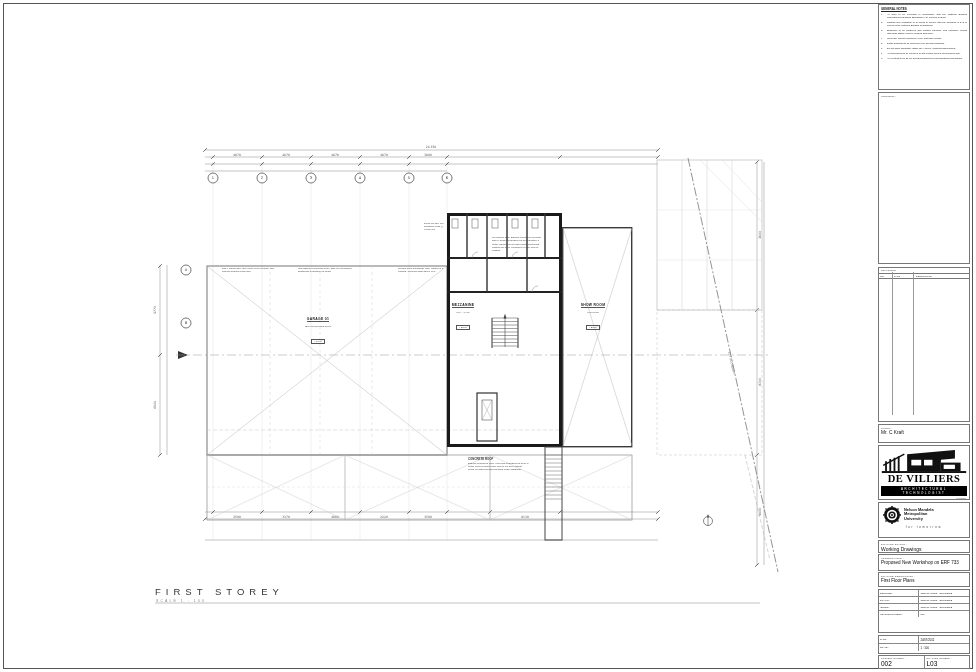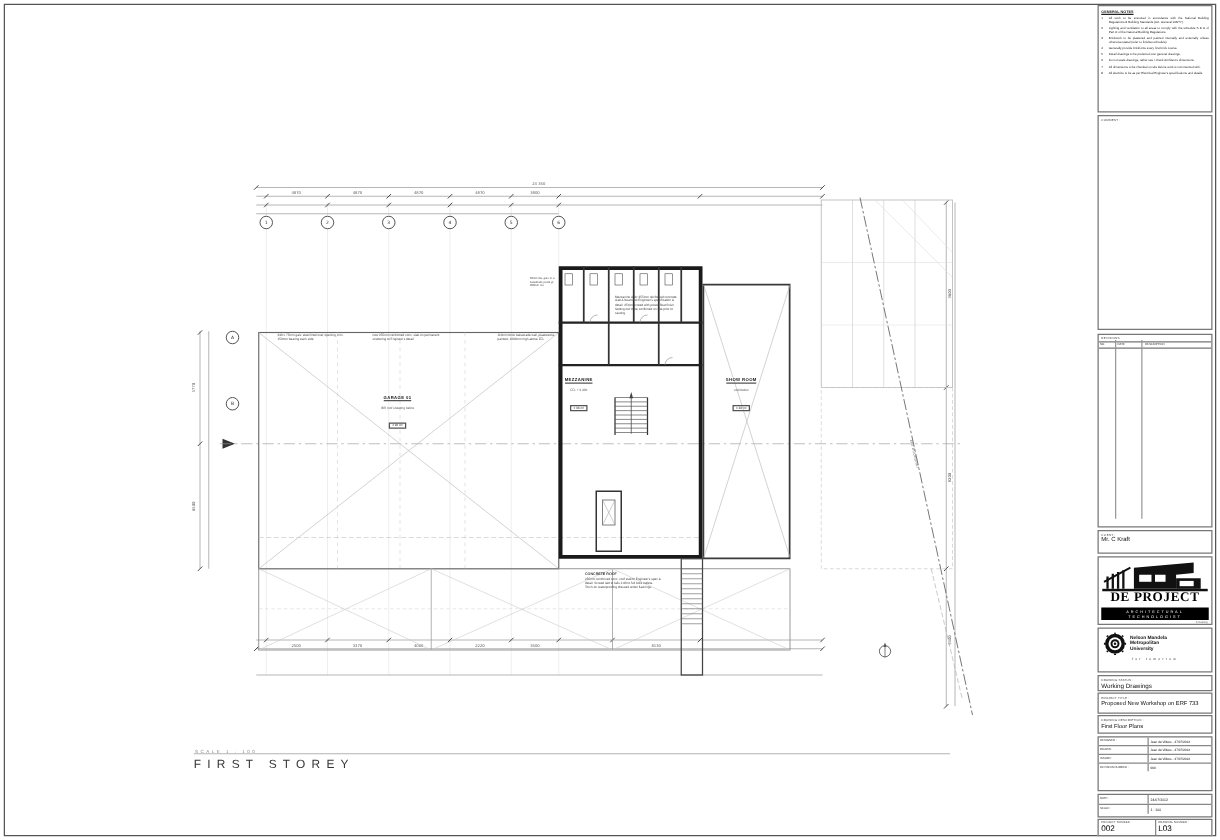--- a/index.html
+++ b/index.html
@@ -6,21 +6,21 @@
   #sheet{position:relative;width:976px;height:672px;background:#fff;overflow:hidden;
          font-family:"Liberation Sans","DejaVu Sans",sans-serif;color:#222;}
   #plan-svg{position:absolute;left:0;top:0;}
   
   .plan-note{position:absolute;font-size:2.5px;line-height:1.3;color:#444;text-align:left;}
   .room-label{position:absolute;text-align:center;color:#222;}
   .room-name{font-size:3.4px;font-weight:bold;letter-spacing:.3px;border-bottom:.4px solid #555;display:inline-block;padding-bottom:.4px;}
   .room-sub{font-size:2.5px;color:#555;margin-top:.6px;}
   .room-area{display:inline-block;border:.4px solid #555;font-size:2.5px;padding:0 1.5px;margin-top:.6px;color:#333;}
   .roof-note-title{font-size:2.9px;font-weight:bold;color:#333;}
-  #plan-title{position:absolute;left:155px;top:586px;font-size:9.5px;letter-spacing:5px;color:#333;margin-top:20px;}
+  #plan-title{position:absolute;left:155px;top:586px;font-size:9.5px;letter-spacing:5px;color:#333;}
   #plan-scale{position:absolute;left:156px;top:599px;font-size:3.6px;letter-spacing:2px;color:#888;}
   svg text{font-family:"DejaVu Sans","Liberation Sans",sans-serif;}
   .dim{font-size:3px;fill:#555;text-anchor:middle;}
   .gridlab{font-size:3.6px;fill:#333;text-anchor:middle;}
   .blab{font-size:3px;fill:#888;}
   
   #tb{position:absolute;left:877px;top:0;width:95px;height:672px;}
   .tbox{position:absolute;left:1px;right:2px;border:.8px solid #777;background:#fff;box-sizing:border-box;padding:1.5px 2px;overflow:hidden;}
   .tb-label{font-size:2.4px;color:#444;letter-spacing:.2px;}
   .tb-value{font-size:4.8px;color:#111;margin-top:.8px;}
@@ -317,21 +317,21 @@
       <svg width="90" height="27" viewBox="0 0 64 19" style="display:block;margin:1px auto 0 auto;">
         <path d="M3 13L18 5" stroke="#111" stroke-width="1.1" fill="none"></path>
         <path d="M5 17V10M8 17V8.5M11 17V7.5M14 17V6.5" stroke="#111" stroke-width="1.3" fill="none"></path>
         <polygon points="20,5 54,2 54,8 44,9 44,17 20,17" fill="#111"></polygon>
         <rect x="23" y="9" width="7" height="4" fill="#fff"></rect>
         <rect x="32" y="9" width="6" height="4" fill="#fff"></rect>
         <rect x="44" y="11" width="14" height="6" fill="#111"></rect>
         <rect x="46" y="12.5" width="8" height="3" fill="#fff"></rect>
         <rect x="2" y="17" width="60" height="1.4" fill="#111"></rect>
       </svg>
-      <div class="dv-name">DE PROJECT</div>
+      <div class="dv-name">DE VILLIERS</div>
       <div class="dv-bar">ARCHITECTURAL TECHNOLOGIST</div>
       <div class="dv-note">in training</div>
     </div>
 
     <div class="tbox" style="top:502px;height:36px;">
       <div class="nmmu-wrap">
         <svg width="18" height="18" viewBox="-9 -9 18 18">
           <circle r="8" fill="#111"></circle>
           <circle r="5.2" fill="#fff"></circle>
           <circle r="3.6" fill="#111"></circle>

